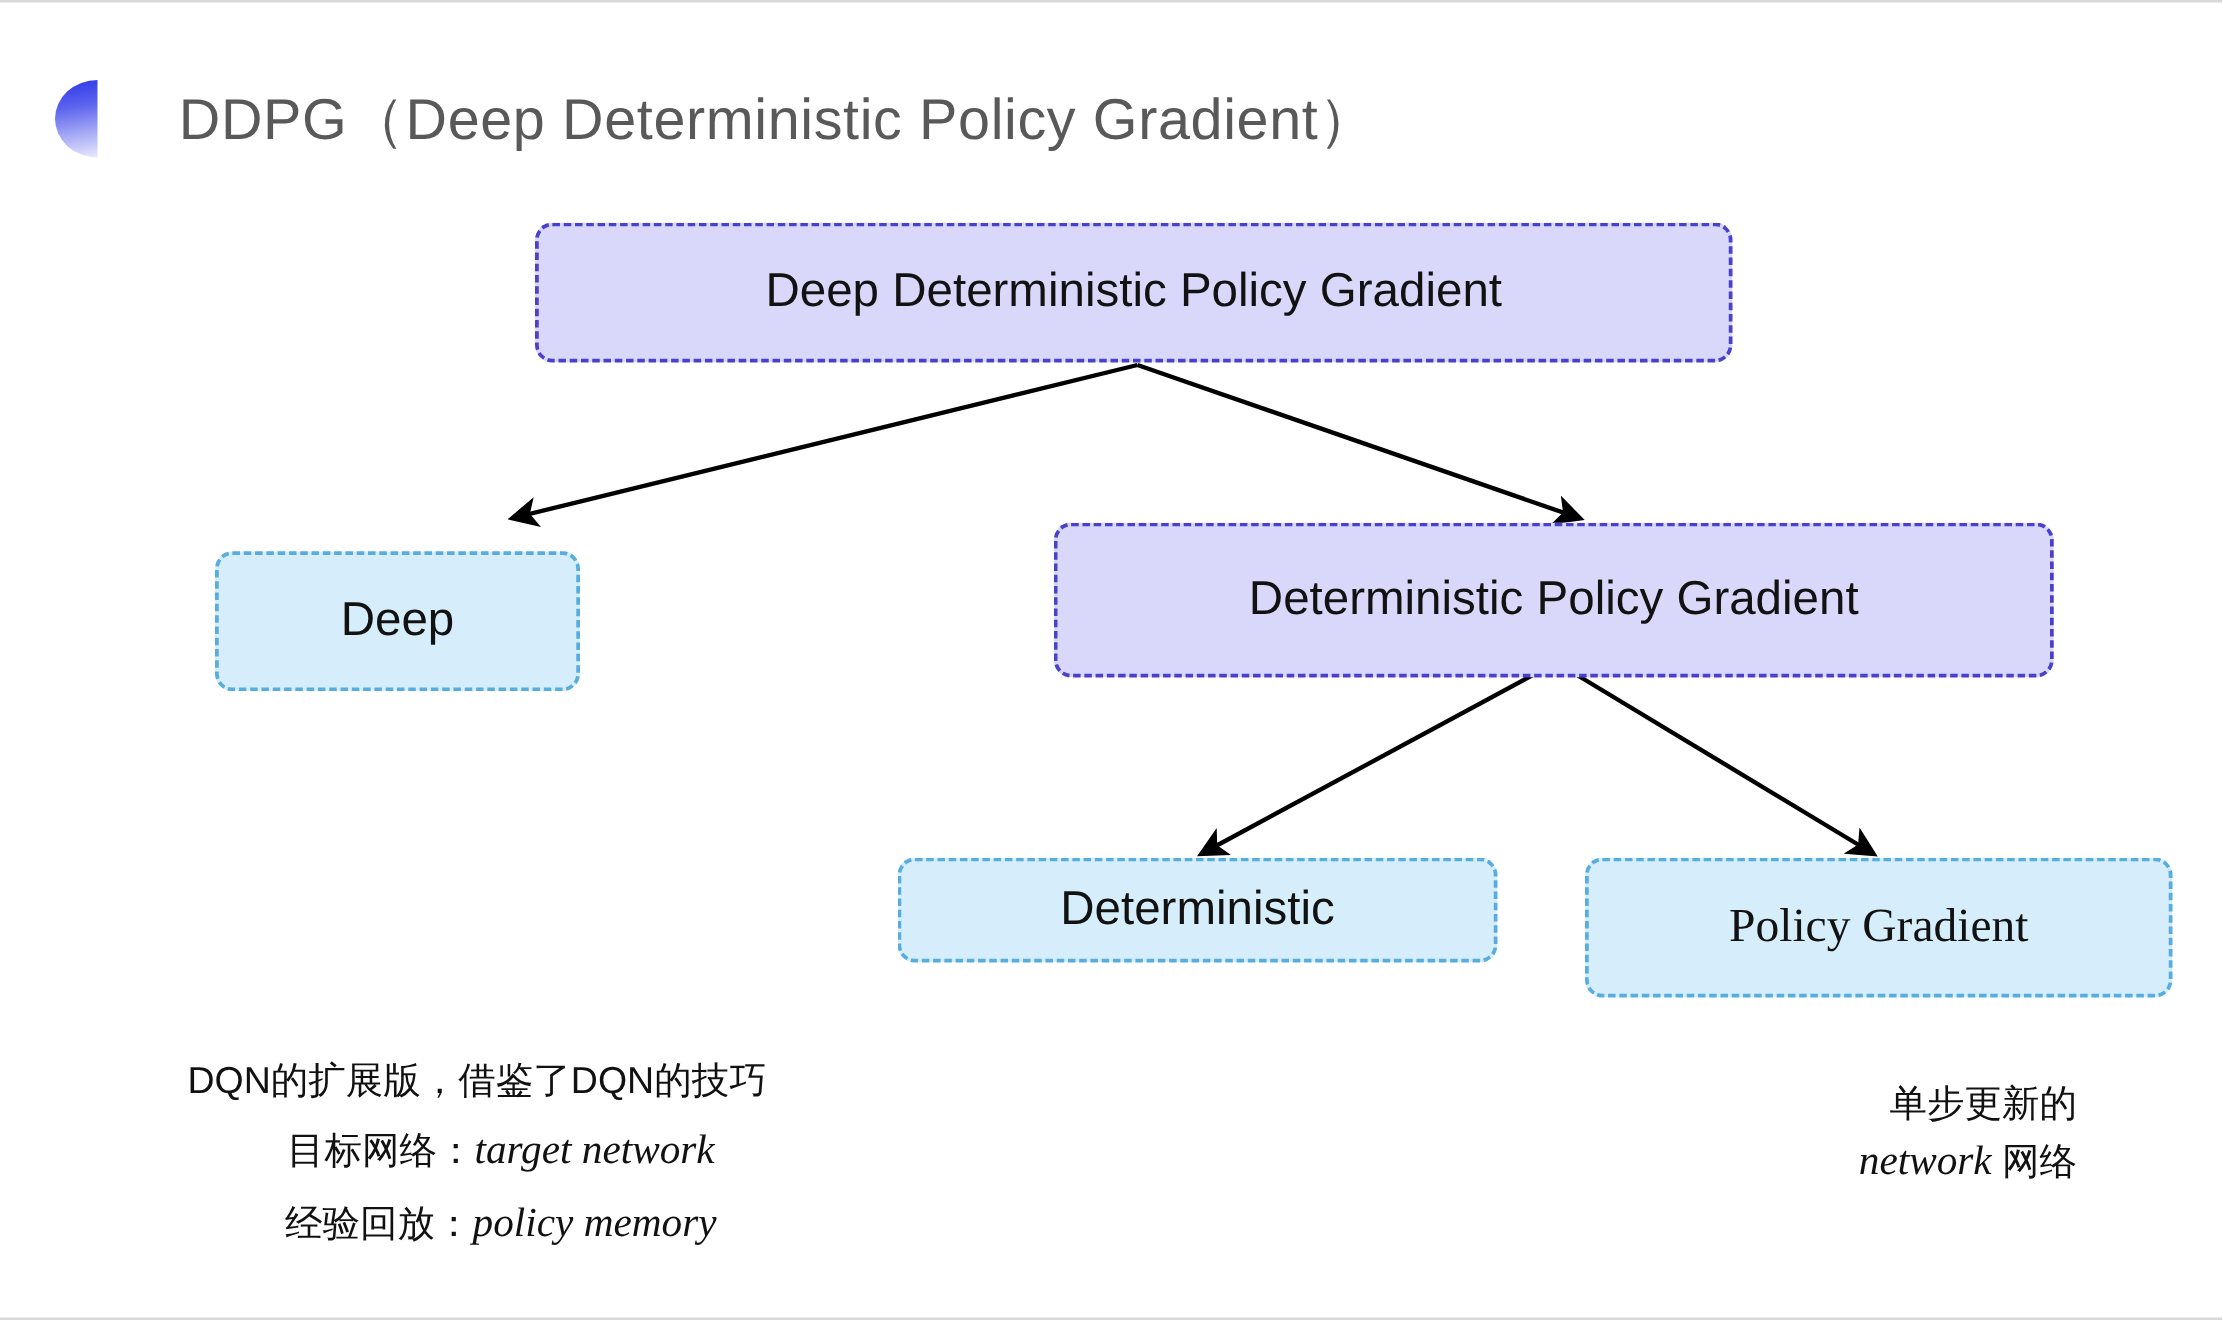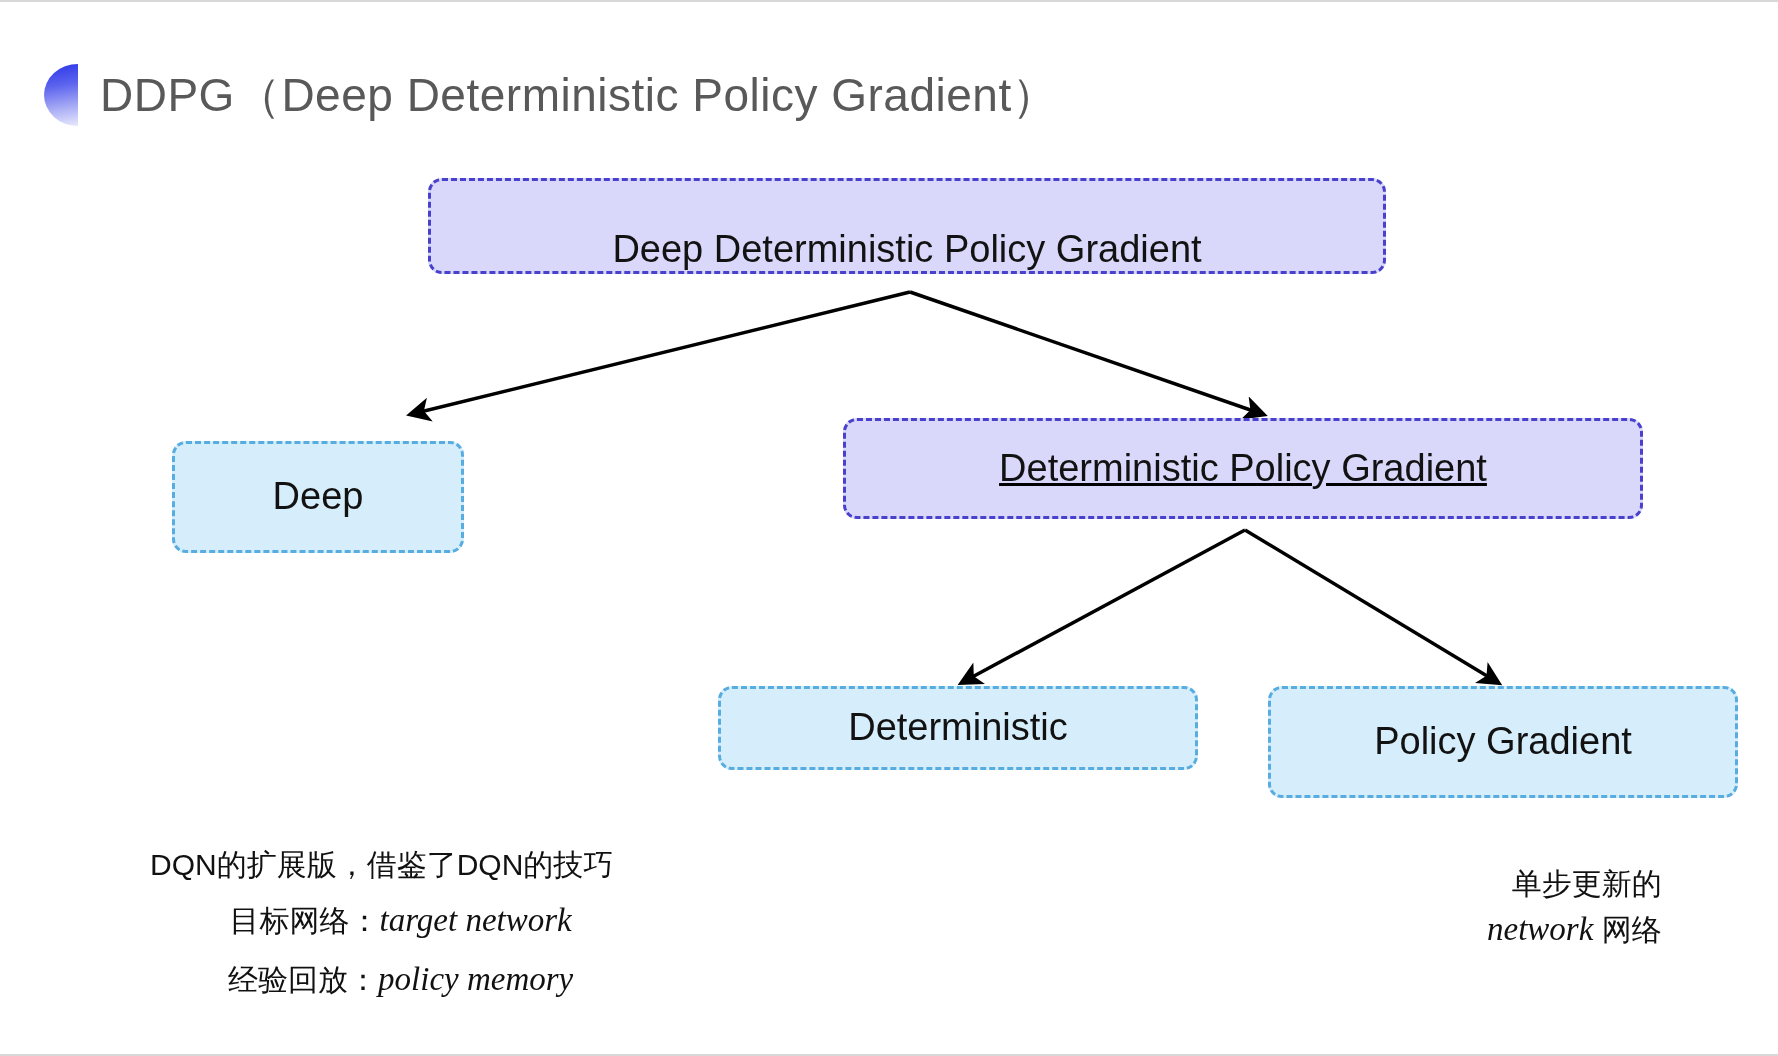--- a/index.html
+++ b/index.html
@@ -47,20 +47,21 @@
     background: linear-gradient(170deg, #2b35e8 0%, #5b63ee 35%, #a9adf5 70%, #e8e9fd 100%);
     flex: 0 0 auto;
   }
   #title-text {
     font-size: 46px;
     color: #595959;
     font-weight: 400;
     letter-spacing: 0.5px;
     white-space: nowrap;
     line-height: 1;
+    margin-left: 43px;
   }
 
   
   .node {
     position: absolute;
     box-sizing: border-box;
     display: flex;
     align-items: center;
     justify-content: center;
     border-radius: 14px;
@@ -73,34 +74,34 @@
   }
   .node.purple {
     background: #d9d8fb;
     border: 3px dashed #4940cc;
   }
   .node.blue {
     background: #d6eefb;
     border: 3px dashed #57ace0;
   }
 
-  #node-root   { left: 428px;  top: 178px; width: 958px;  height: 96px; align-items: flex-end; }
+  #node-root   { left: 428px;  top: 178px; width: 958px;  height: 112px; }
   #node-root .node-label   { font-size: 38px; }
 
   #node-deep   { left: 172px;  top: 418px; width: 292px;  height: 112px; margin-top: 23px; }
   #node-deep .node-label   { font-size: 38px; }
 
-  #node-dpg    { left: 843px;  top: 418px; width: 800px;  height: 101px; text-decoration: underline; }
+  #node-dpg    { left: 843px;  top: 418px; width: 800px;  height: 124px; }
   #node-dpg .node-label    { font-size: 38px; }
 
   #node-det    { left: 718px;  top: 686px; width: 480px;  height: 84px; }
   #node-det .node-label    { font-size: 38px; }
 
   #node-pg     { left: 1268px; top: 686px; width: 470px;  height: 112px; }
-  #node-pg .node-label     { font-size: 38px; }
+  #node-pg .node-label     { font-size: 38px; font-family: Liberation Serif, serif; }
 
   
   #arrows {
     position: absolute;
     left: 0;
     top: 0;
     width: 1778px;
     height: 1056px;
     pointer-events: none;
   }

